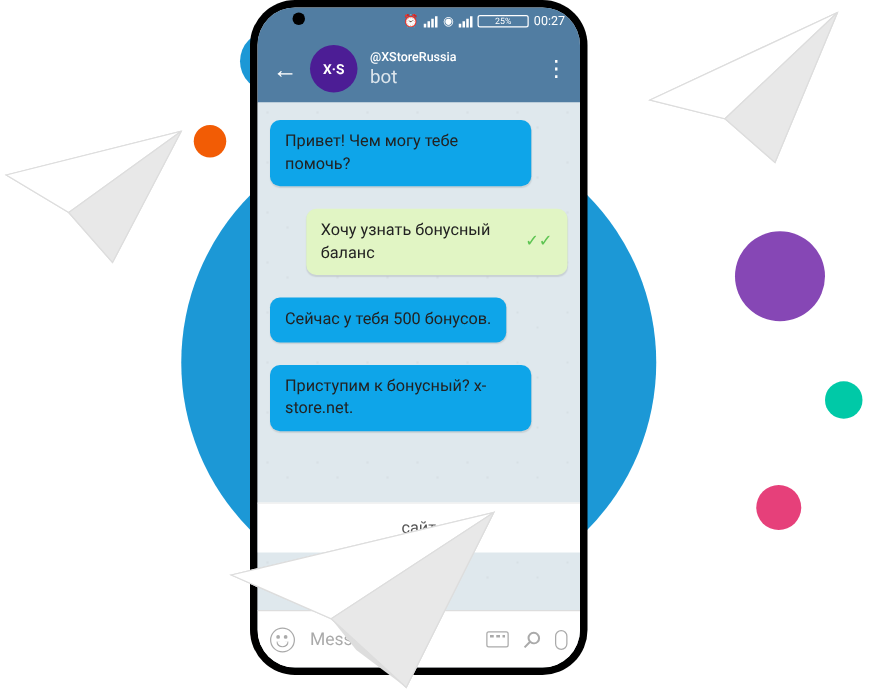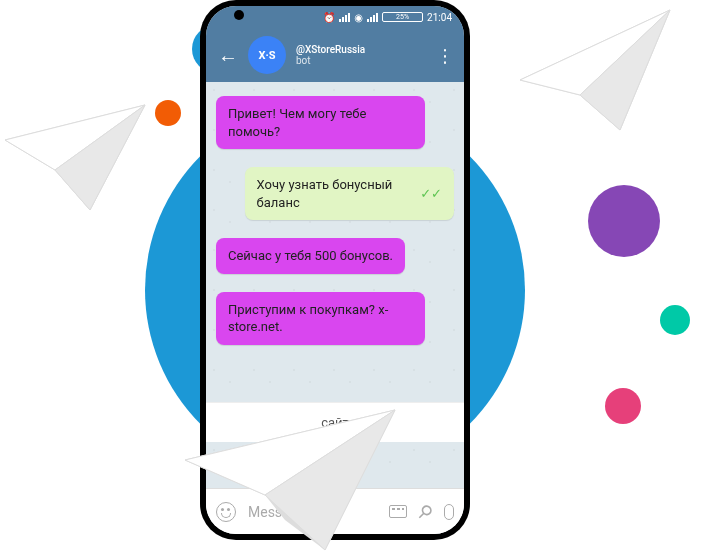--- a/index.html
+++ b/index.html
@@ -12,29 +12,29 @@
 .c-teal{width:30px;height:30px;background:#00c9a7;left:660px;top:305px}
 .c-pink{width:36px;height:36px;background:#e6407a;left:605px;top:388px}
 .phone{position:absolute;left:200px;top:0;width:270px;height:540px;background:#000;border-radius:36px;padding:6px;z-index:10}
 .screen{width:100%;height:100%;border-radius:30px;overflow:hidden;background:#dfe8ed;position:relative;display:flex;flex-direction:column}
 .status-bar{height:22px;background:#517da2;display:flex;align-items:center;justify-content:flex-end;padding:0 12px;gap:4px;font-size:10px;color:#fff}
 .status-bar .sig{display:flex;gap:1px;align-items:flex-end}
 .status-bar .sig span{width:2px;background:#fff}
 .status-bar .batt{border:1px solid #fff;width:41px;height:10px;border-radius:2px;display:flex;align-items:center;padding:1px;font-size:7px;justify-content:center}
 .header{height:54px;background:#517da2;display:flex;align-items:center;padding:0 12px;gap:10px;color:#fff}
 .back{font-size:20px}
-.avatar{width:38px;height:38px;border-radius:50%;background:#3b82f6;display:flex;align-items:center;justify-content:center;font-size:11px;font-weight:700;color:#fff}
+.avatar{width:38px;height:38px;border-radius:50%;background:#4c1d95;display:flex;align-items:center;justify-content:center;font-size:11px;font-weight:700;color:#fff}
 .title-block{flex:1}
 .title{font-size:10px;font-weight:500}
-.subtitle{font-size:10px;opacity:.8}
+.subtitle{font-size:15px;opacity:.8}
 .dots{font-size:18px;letter-spacing:-2px}
 .chat{flex:1;padding:14px 10px;background:#dfe8ed;display:flex;flex-direction:column;gap:18px;position:relative}
 .chat::before{content:'';position:absolute;inset:0;opacity:.08;background-image:radial-gradient(circle at 20% 20%,#888 1px,transparent 1px),radial-gradient(circle at 60% 50%,#888 1px,transparent 1px);background-size:40px 40px}
 .msg{max-width:88%;padding:9px 12px;border-radius:8px;font-size:13px;line-height:1.35;position:relative;z-index:1;box-shadow:0 1px 1px rgba(0,0,0,.1)}
-.msg.bot{background:#d946ef;align-self:flex-start;color:#222}
+.msg.bot{background:#0ea5e9;align-self:flex-start;color:#222}
 .msg.user{background:#e1f5c4;align-self:flex-end;color:#222;display:flex;align-items:center;gap:4px}
 .checks{color:#5dc452;font-size:13px;margin-left:2px}
 .input-bar{height:46px;background:#fff;display:flex;align-items:center;padding:0 10px;gap:12px;border-top:1px solid #ddd}
 .input-bar .ph{flex:1;color:#aaa;font-size:14px}
 .icon{color:#aaa;font-size:17px}
 .smiley{width:20px;height:20px;border:1.5px solid #aaa;border-radius:50%;position:relative}
 .smiley::before{content:'';position:absolute;width:3px;height:3px;background:#aaa;border-radius:50%;left:4px;top:5px;box-shadow:6px 0 #aaa}
 .smiley::after{content:'';position:absolute;width:8px;height:4px;border:1.5px solid #aaa;border-top:none;border-radius:0 0 8px 8px;left:4px;top:10px}
 .kbd-icon{width:18px;height:13px;border:1.5px solid #aaa;border-radius:2px;position:relative}
 .kbd-icon::before{content:'';position:absolute;inset:2px;background:linear-gradient(#aaa,#aaa) 0 0/3px 2px no-repeat,linear-gradient(#aaa,#aaa) 5px 0/3px 2px no-repeat,linear-gradient(#aaa,#aaa) 10px 0/3px 2px no-repeat}
@@ -86,41 +86,41 @@
           <span style="height:9px"></span>
         </div>
 <span>◉</span>
 <div class="sig">
           <span style="height:3px"></span>
           <span style="height:5px"></span>
           <span style="height:7px"></span>
           <span style="height:9px"></span>
         </div>
 <span class="batt">25%</span>
-<span>21:04</span>
+<span>00:27</span>
 </div>
 
 <div class="header">
 <span class="back">←</span>
 <div class="avatar">X·S</div>
 <div class="title-block">
 <div class="title">@XStoreRussia</div>
 <div class="subtitle">bot</div>
 </div>
 <span class="dots">⋮</span>
 </div>
 
 <div class="chat">
 <div class="msg bot">Привет! Чем могу тебе помочь?</div>
 <div class="msg user">
 <span>Хочу узнать бонусный баланс</span>
 <span class="checks">✓✓</span>
 </div>
 <div class="msg bot">Сейчас у тебя 500 бонусов.</div>
-<div class="msg bot">Приступим к покупкам? x-store.net.</div>
+<div class="msg bot">Приступим к бонусный? x-store.net.</div>
 <div class="btn-row">
 <span>сайт</span>
 </div>
 </div>
 
 <div class="input-bar">
 <div class="smiley icon"></div>
 <div class="ph">Message</div>
 <div class="kbd-icon icon"></div>
 <span class="icon clip">⚲</span>

